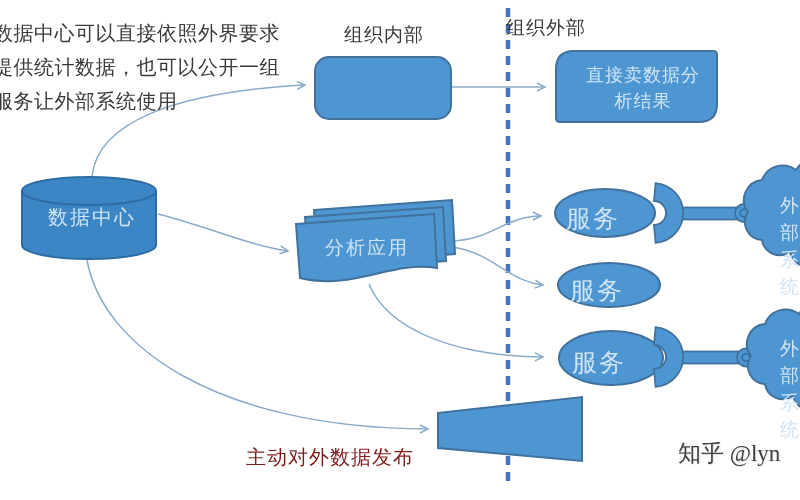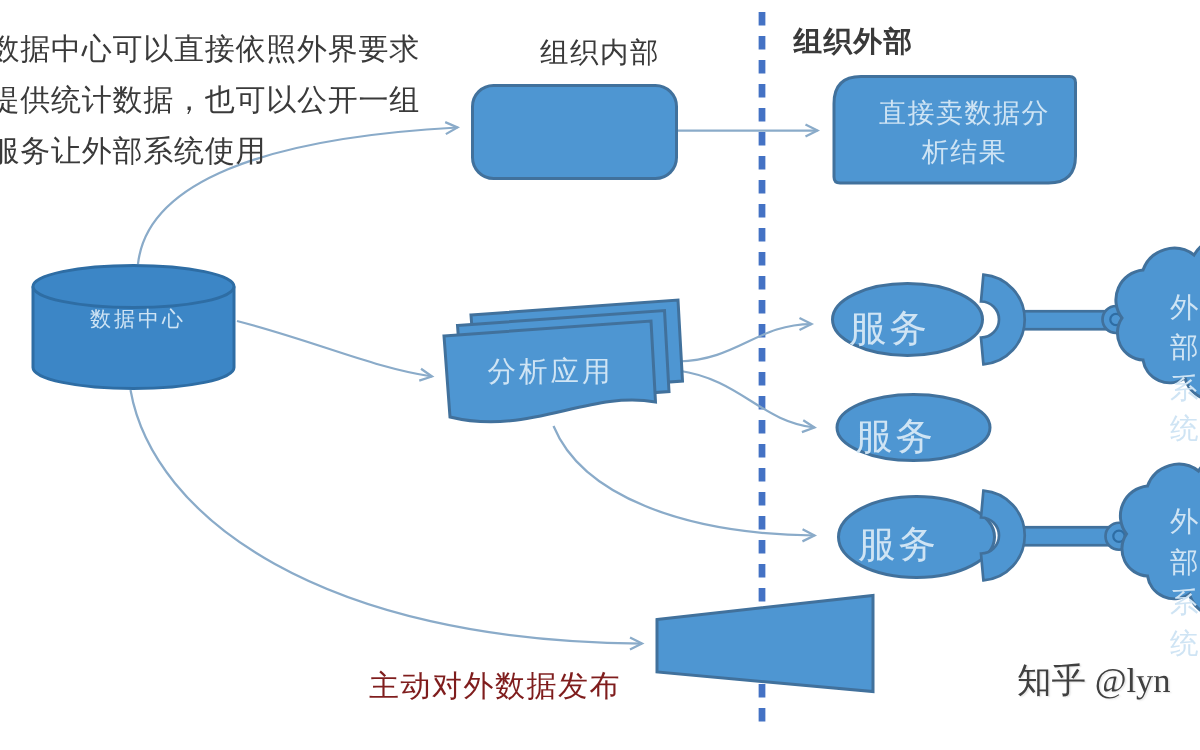--- a/index.html
+++ b/index.html
@@ -8,21 +8,21 @@
     font-family:"Liberation Sans","DejaVu Sans",sans-serif;
     border-radius:14px;
   }
   #diagram-svg{position:absolute;left:0;top:0;}
   .txt{position:absolute;color:#3e3e3e;}
   .intro{left:-7px;top:16px;width:320px;font-size:20px;line-height:34px;color:#3a3a3a;letter-spacing:0.5px;}
   .region-label{font-size:19px;color:#3a3a3a;letter-spacing:1px;}
   .shape-text{color:#cfe4f4;text-align:center;letter-spacing:2px;}
   .stat-text{left:315px;top:57px;width:136px;line-height:62px;font-size:20px;}
   .sell-text{left:556px;top:62px;width:174px;line-height:26px;font-size:18px;letter-spacing:1px;}
-  .cyl-text{left:22px;top:204px;width:140px;font-size:14px;}
+  .cyl-text{left:22px;top:204px;width:140px;font-size:20px;}
   .analysis-text{left:303px;top:235px;width:128px;font-size:19px;font-family:Liberation Mono, monospace;}
   .service-text{width:76px;font-size:25px;}
   .cloud-text{line-height:27px;font-size:19px;letter-spacing:1px;text-align:right;}
   .publish-caption{left:246px;top:444px;font-size:20px;letter-spacing:1px;color:#7f1d1d;}
   .watermark{left:678px;top:438px;font-size:23px;color:#404040;white-space:nowrap;
              text-shadow:1px 1px 1px rgba(150,150,150,0.25);font-family:Liberation Serif, serif;}
 </style>
 </head>
 <body>
 
@@ -93,22 +93,22 @@
 
     <path d="M438,413 L582,397 L582,461 L438,448 Z" fill="#4E96D2" stroke="#41719C" stroke-width="2"></path>
   </svg>
 
   <div class="txt intro">
     <div>数据中心可以直接依照外界要求</div>
     <div>提供统计数据，也可以公开一组</div>
     <div>服务让外部系统使用</div>
   </div>
 
-  <div class="txt region-label" style="left:360px;top:22px;">组织内部</div>
-  <div class="txt region-label" style="left:529px;top:15px;font-weight:bold;">组织外部</div>
+  <div class="txt region-label" style="left:344px;top:22px;">组织内部</div>
+  <div class="txt region-label" style="left:506px;top:15px;">组织外部</div>
 
 
   <div class="txt shape-text sell-text">
     <div>直接卖数据分</div>
     <div>析结果</div>
   </div>
 
   <div class="txt shape-text cyl-text">数据中心</div>
 
   <div class="txt shape-text analysis-text">分析应用</div>

